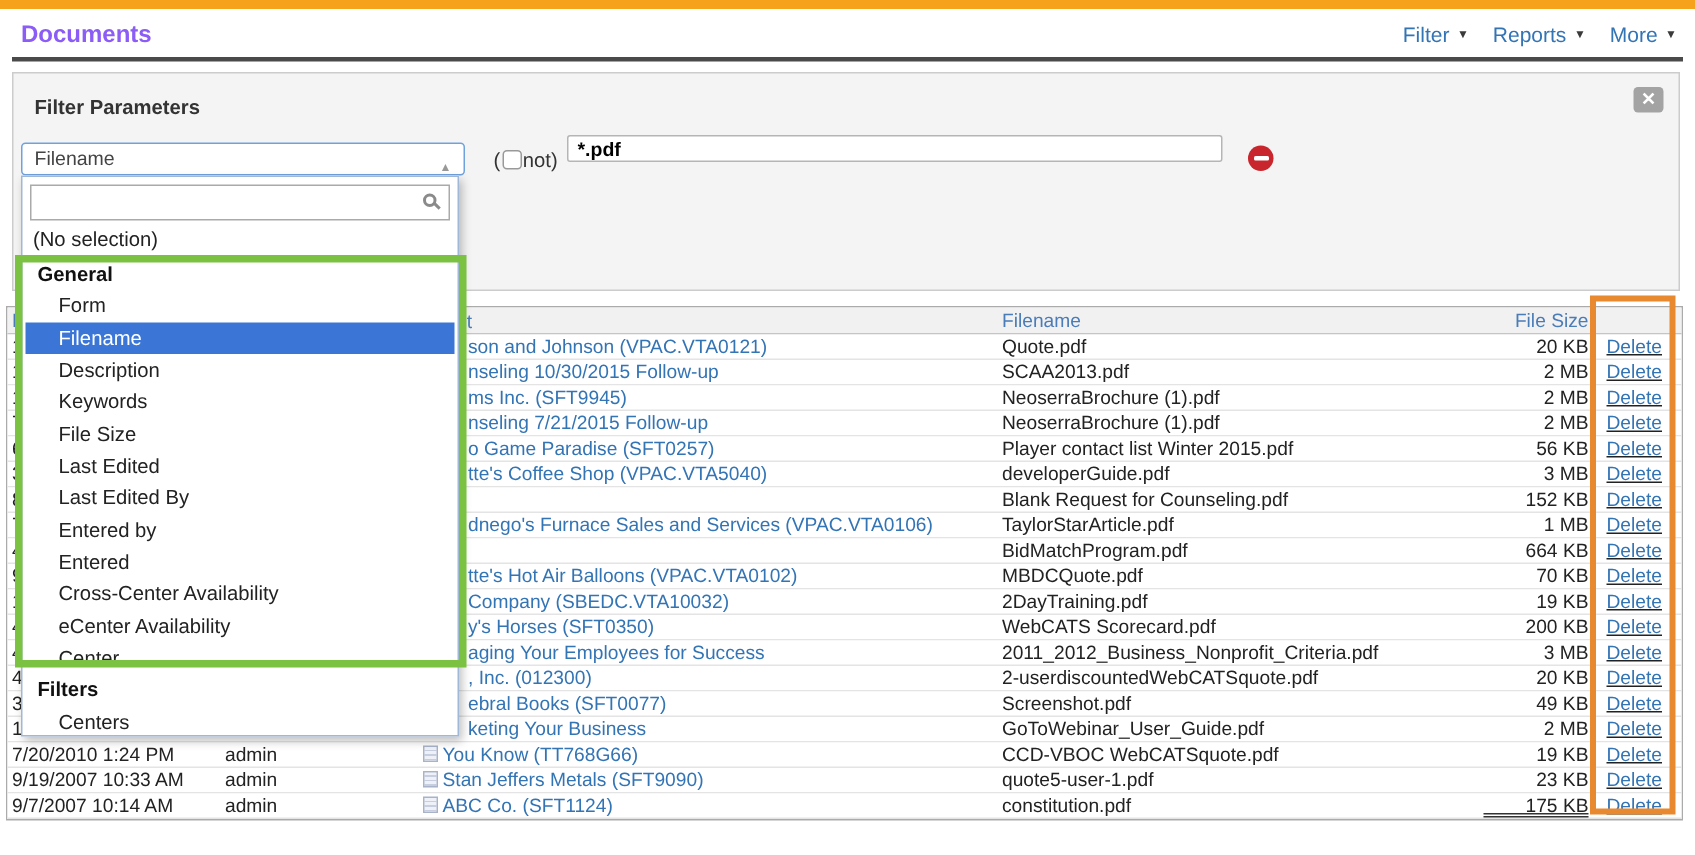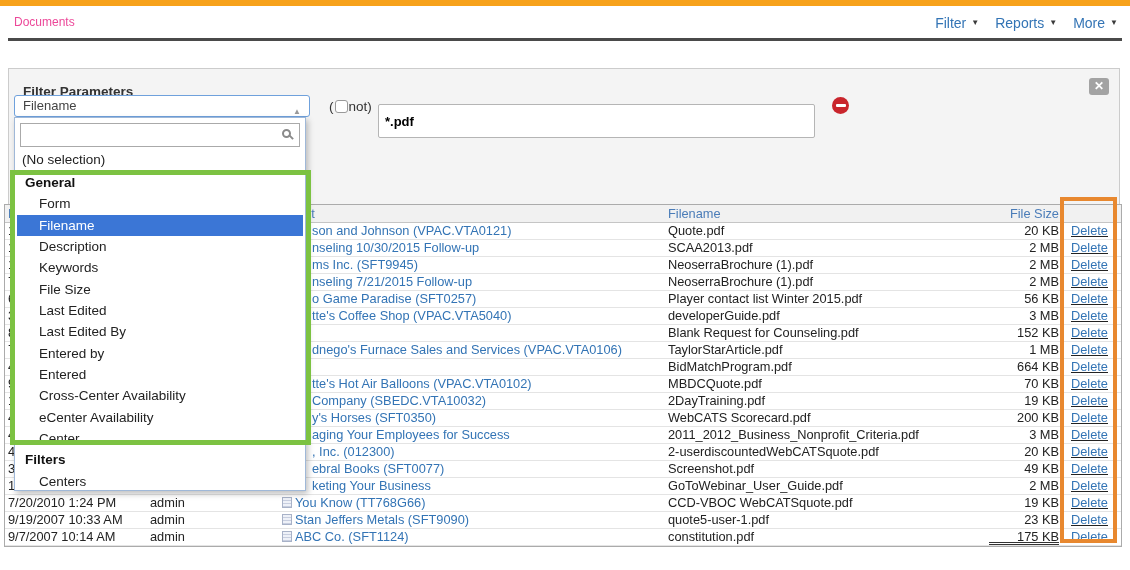--- a/index.html
+++ b/index.html
@@ -6,37 +6,37 @@
   html,body { width:1130px; height:570px; }
   body {
     position: relative;
     font-family: "Liberation Sans", sans-serif;
     background: #ffffff;
     overflow: hidden;
     color:#222;
   }
   
   .top-bar { position:absolute; left:0; top:0; width:1130px; height:6px; background:#F7A21B; }
-  .page-title { position:absolute; left:14px; top:15px; font-size:12px; font-weight:normal; color:#ec4899; }
+  .page-title { position:absolute; left:14px; top:15px; font-size:16px; font-weight:bold; color:#8b5cf6; }
   .top-nav { position:absolute; right:12px; top:15px; display:flex; gap:16px; font-size:14px; }
   .nav-item { display:flex; align-items:center; gap:5px; color:#3374B5; cursor:pointer; }
   .caret { font-size:8px; color:#3a3a3a; line-height:1; }
   .rule { position:absolute; left:8px; top:38px; width:1114px; height:3px; background:#4A4A4A; }
 
   
-  .filter-panel { position:absolute; left:8px; top:48px; width:1112px; height:146px; background:#F4F4F4; border:1px solid #CCCCCC;margin-top:20px; }
+  .filter-panel { position:absolute; left:8px; top:48px; width:1112px; height:146px; background:#F4F4F4; border:1px solid #CCCCCC; }
   .fp-title { position:absolute; left:14px; top:15px; font-size:13.5px; font-weight:bold; color:#333; }
   .fp-close { position:absolute; right:10px; top:9px; width:20px; height:17px; background:#A3A3A3; border-radius:3px;
               color:#fff; font-size:12px; font-weight:bold; text-align:center; line-height:16px; cursor:pointer; }
   .field-select { position:absolute; left:14px; top:95px; width:296px; height:22px; background:#fff;
                   border:1px solid #6FA1DC; border-radius:3px; font-size:13px; color:#444; line-height:20px; padding-left:8px; }
   .select-arrow { position:absolute; right:8px; top:6px; font-size:8px; color:#999; }
   .not-group { position:absolute; left:329px; top:99px; font-size:13.5px; color:#333; display:flex; align-items:center; }
   .checkbox { width:13px; height:13px; border:1px solid #999; border-radius:3px; background:#fff; margin:0 1px; }
-  .pattern-input { position:absolute; left:378px; top:104px; width:437px; height:34px; border:1px solid #B5B5B5; border-radius:2px;
+  .pattern-input { position:absolute; left:378px; top:90px; width:437px; height:18px; border:1px solid #B5B5B5; border-radius:2px;
                    font-size:13px; font-weight:bold; padding:0 6px; font-family:"Liberation Sans", sans-serif; color:#000; background:#fff; }
   .remove-icon { position:absolute; left:832px; top:97px; width:17px; height:17px; border-radius:50%; background:#C9252C; cursor:pointer; }
   .remove-icon::after { content:""; position:absolute; left:3.5px; top:7px; width:10px; height:3px; background:#fff; border-radius:1px; }
 
   
   .doc-table { position:absolute; left:4px; top:204px; width:1118px; border:1px solid #ABABAB; background:#fff; font-size:12.8px; }
   .thead, .trow { display:grid; grid-template-columns:138px 133px 385px 327px 75px 58px; }
   .thead { height:18px; line-height:18px; background:#F1F1F1; color:#4A7CB8; border-bottom:1px solid #C5C5C5; }
   .trow  { height:17px; line-height:16px; border-bottom:1px solid #E4E4E4; background:#fff; }
   .c-entered  { padding-left:3px; white-space:nowrap; overflow:hidden; }

